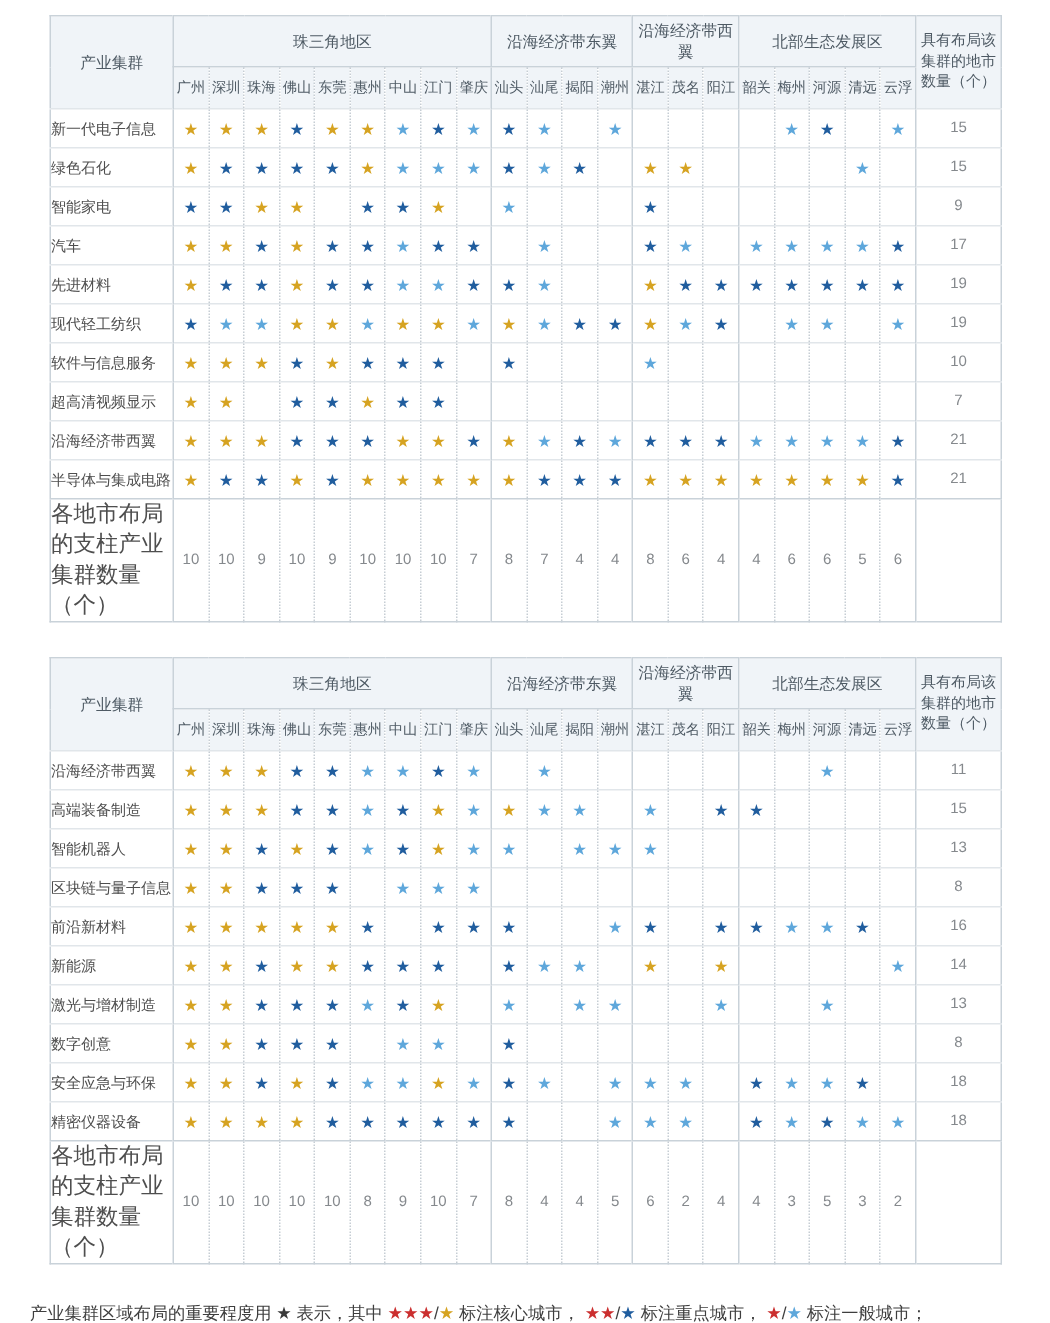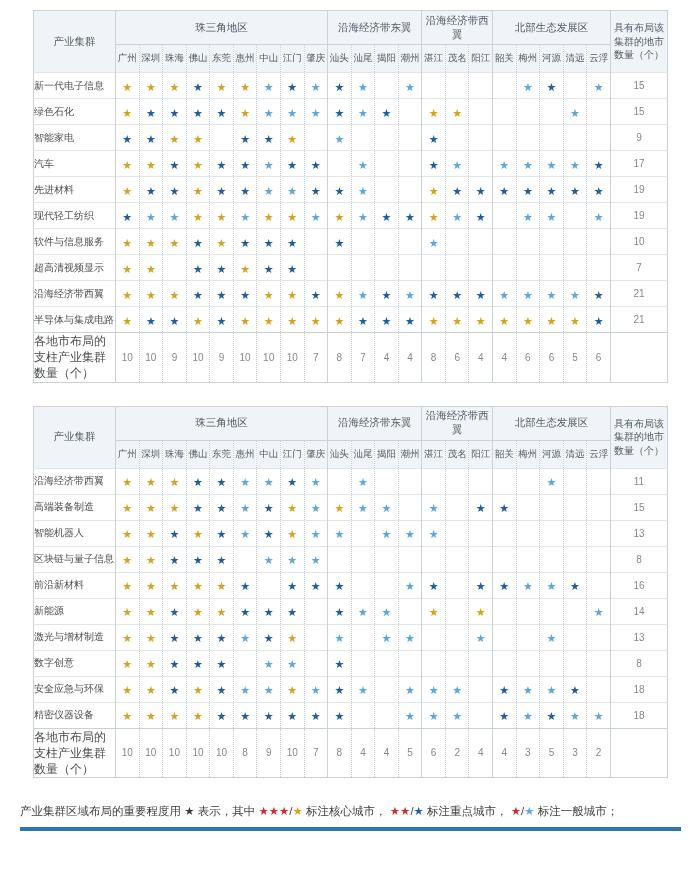--- a/index.html
+++ b/index.html
@@ -16,21 +16,21 @@
   .cnt-h{width:56px;font-size:10px;line-height:1.35;border-left:1px solid #C9D2D9;padding:0 4px;margin-top:44px;}
   .city-h{font-size:9.5px;height:27px;border-left:1px dotted #C6CDD4;text-align:center;}
   .city-h.gs{border-left:1px solid #C9D2D9;}
   .irow td{height:25px;border-top:1px solid #E1E6EA;}
   .lbl{font-size:10px;color:#4E4E4E;padding-left:5px;text-align:left;border-right:1px solid #C9D2D9;}
   .cell{text-align:center;border-left:1px dotted #C6CDD4;}
   .cell.gs{border-left:1px solid #C9D2D9;}
   .st{font-size:11px;line-height:1;}
   .cnt{font-size:10px;color:#85898D;text-align:center;border-left:1px solid #C9D2D9;}
   .total td{height:36px;border-top:1px solid #C9D2D9;}
-  .tl{font-size:12px;line-height:1.35;}
+  .tl{font-size:15px;line-height:1.35;}
   .num{font-size:10px;color:#85898D;}
   .legend{margin:25px -13px 16px;}
   .legend p{margin:0;font-size:11.5px;color:#3E3E3E;line-height:1.4;}
   .divider{height:4px;margin:8px 0 11px;}
   .lst{white-space:pre-wrap;}
 </style>
 </head>
 <body>
 
 <div class="wrap">

